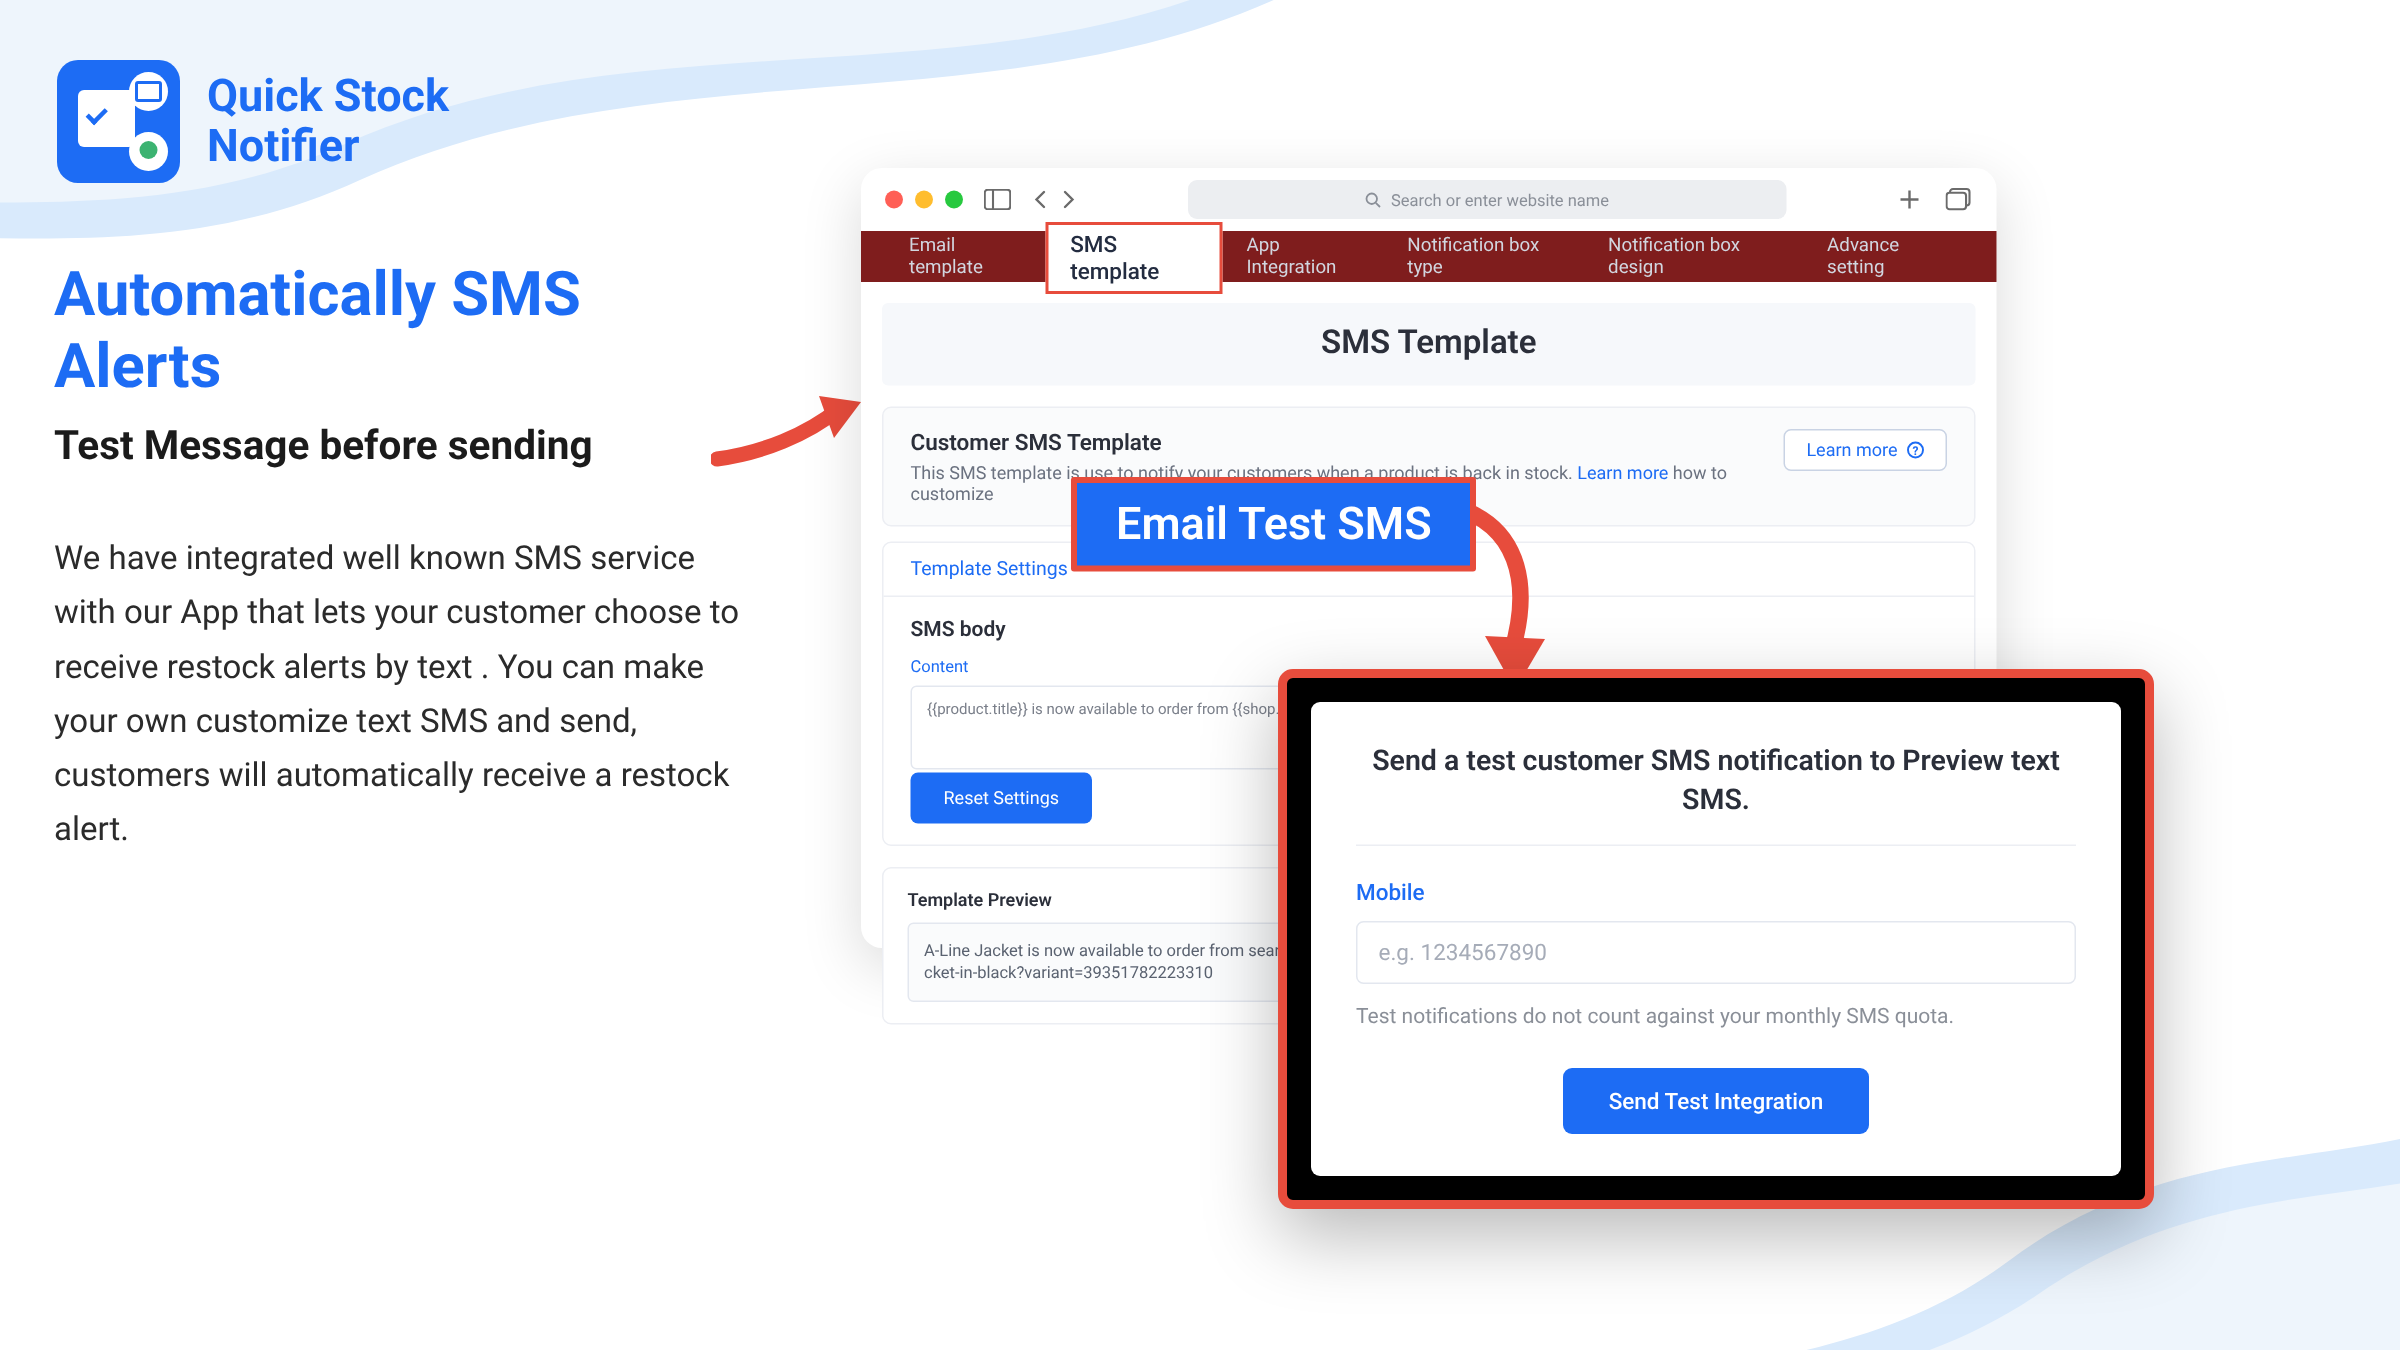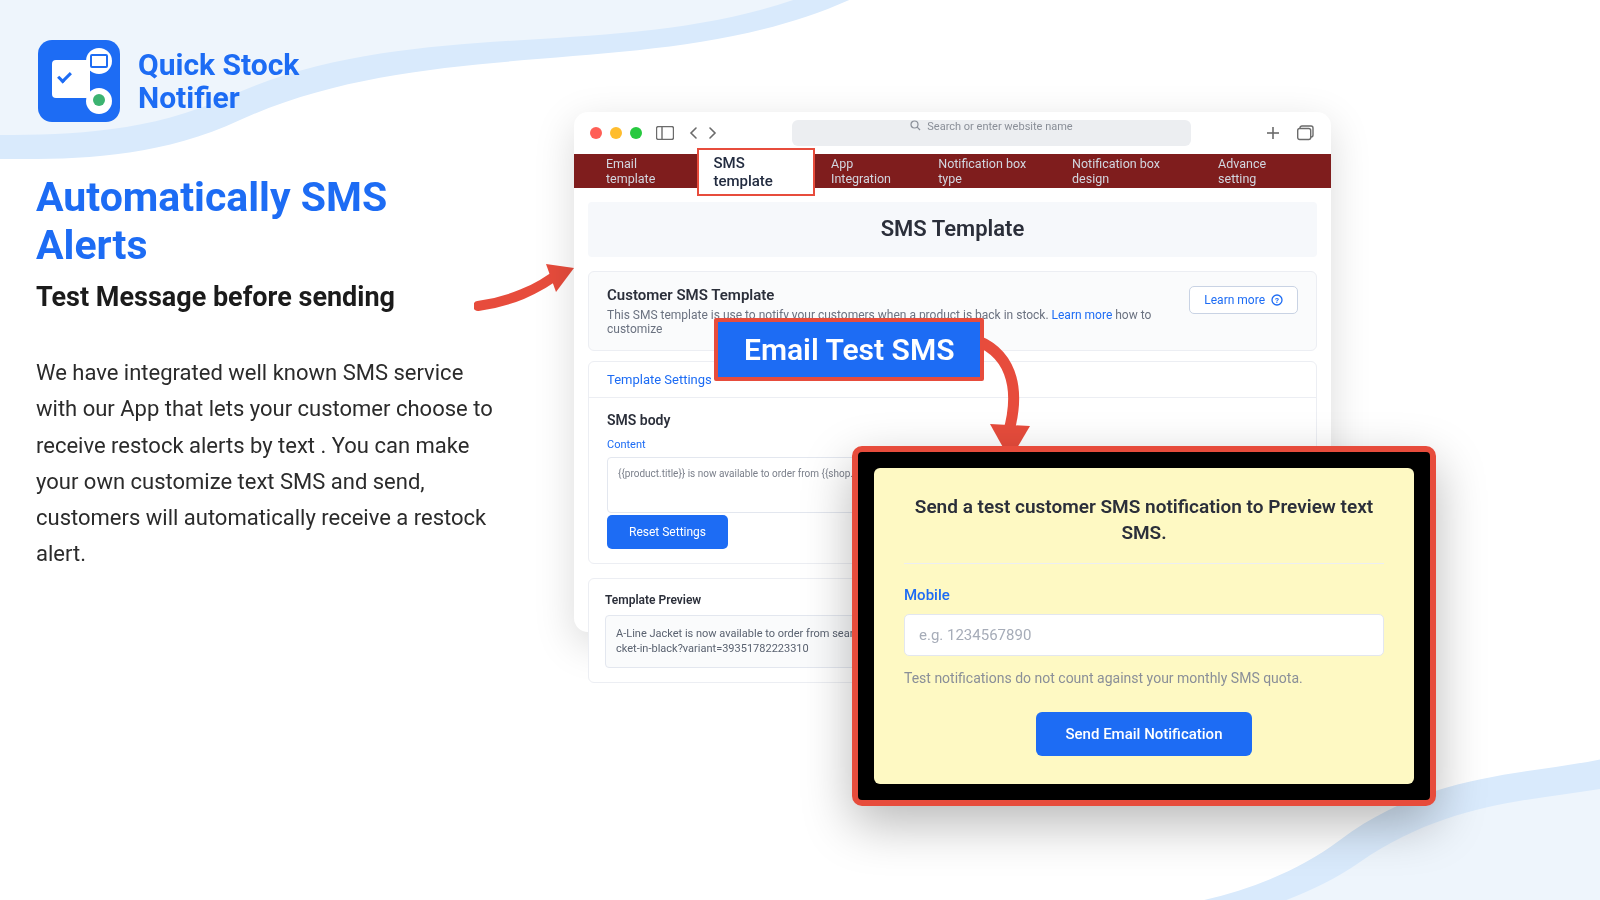--- a/index.html
+++ b/index.html
@@ -171,20 +171,21 @@
 .tl-green { background: #27c93f; }
 .tb-icon { color: #6b6b6b; display: flex; align-items: center; }
 .nav-arrows { display: flex; gap: 6px; }
 .search-bar {
   flex: 1;
   height: 26px;
   background: #eceef1;
   border-radius: 6px;
   margin: 0 60px;
   display: flex;
+  align-items: center;
   justify-content: center;
   font-size: 11px;
   color: #8a8f98;
   gap: 6px;
 }
 .tb-right { display: flex; gap: 16px; color: #6b6b6b; }
 
 
 .tab-bar {
   background: #7f1d1d;
@@ -344,21 +345,21 @@
   top: 446px;
   width: 584px;
   background: #000;
   border: 6px solid #e74c3c;
   border-radius: 10px;
   padding: 16px;
   z-index: 40;
   box-shadow: 0 18px 50px rgba(0,0,0,.28);
 }
 .modal-inner {
-  background: #fef9c3;
+  background: #ffffff;
   border-radius: 6px;
   padding: 26px 30px 28px;
 }
 .modal-title {
   text-align: center;
   font-size: 19px;
   font-weight: 600;
   color: #2b2f3a;
   line-height: 1.35;
   padding-bottom: 18px;
@@ -551,16 +552,16 @@
   <path d="M36,94 L56,130 L76,96 Z" fill="#e74c3c"></path>
 </svg>
 
 <div class="modal-outer">
   <div class="modal-inner">
     <div class="modal-title">Send a test customer SMS notification to Preview text SMS.</div>
     <div class="modal-label">Mobile</div>
     <input class="modal-input" placeholder="e.g. 1234567890" style="">
     <div class="modal-help">Test notifications do not count against your monthly SMS quota.</div>
     <div class="modal-btn-row">
-      <button class="modal-btn">Send Email Notification</button>
+      <button class="modal-btn">Send Test Integration</button>
     </div>
   </div>
 </div>
 
 </body></html>

